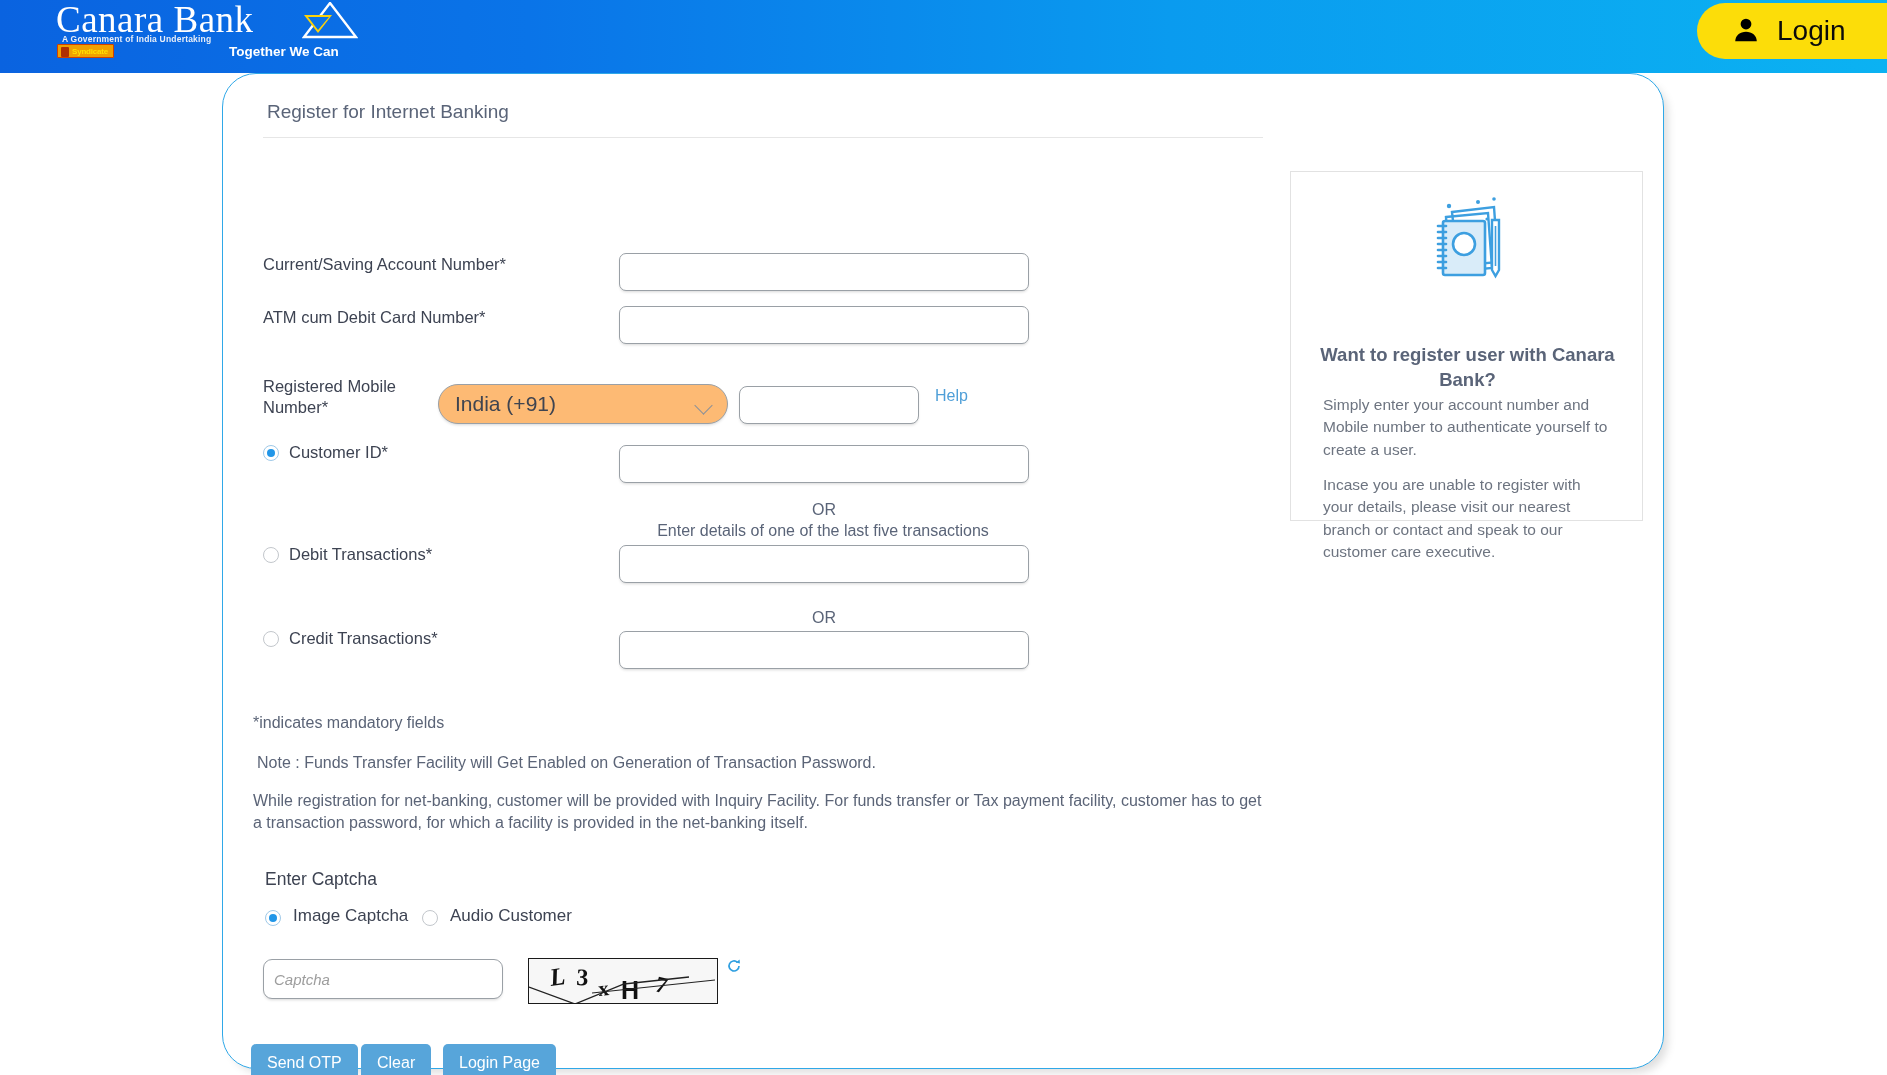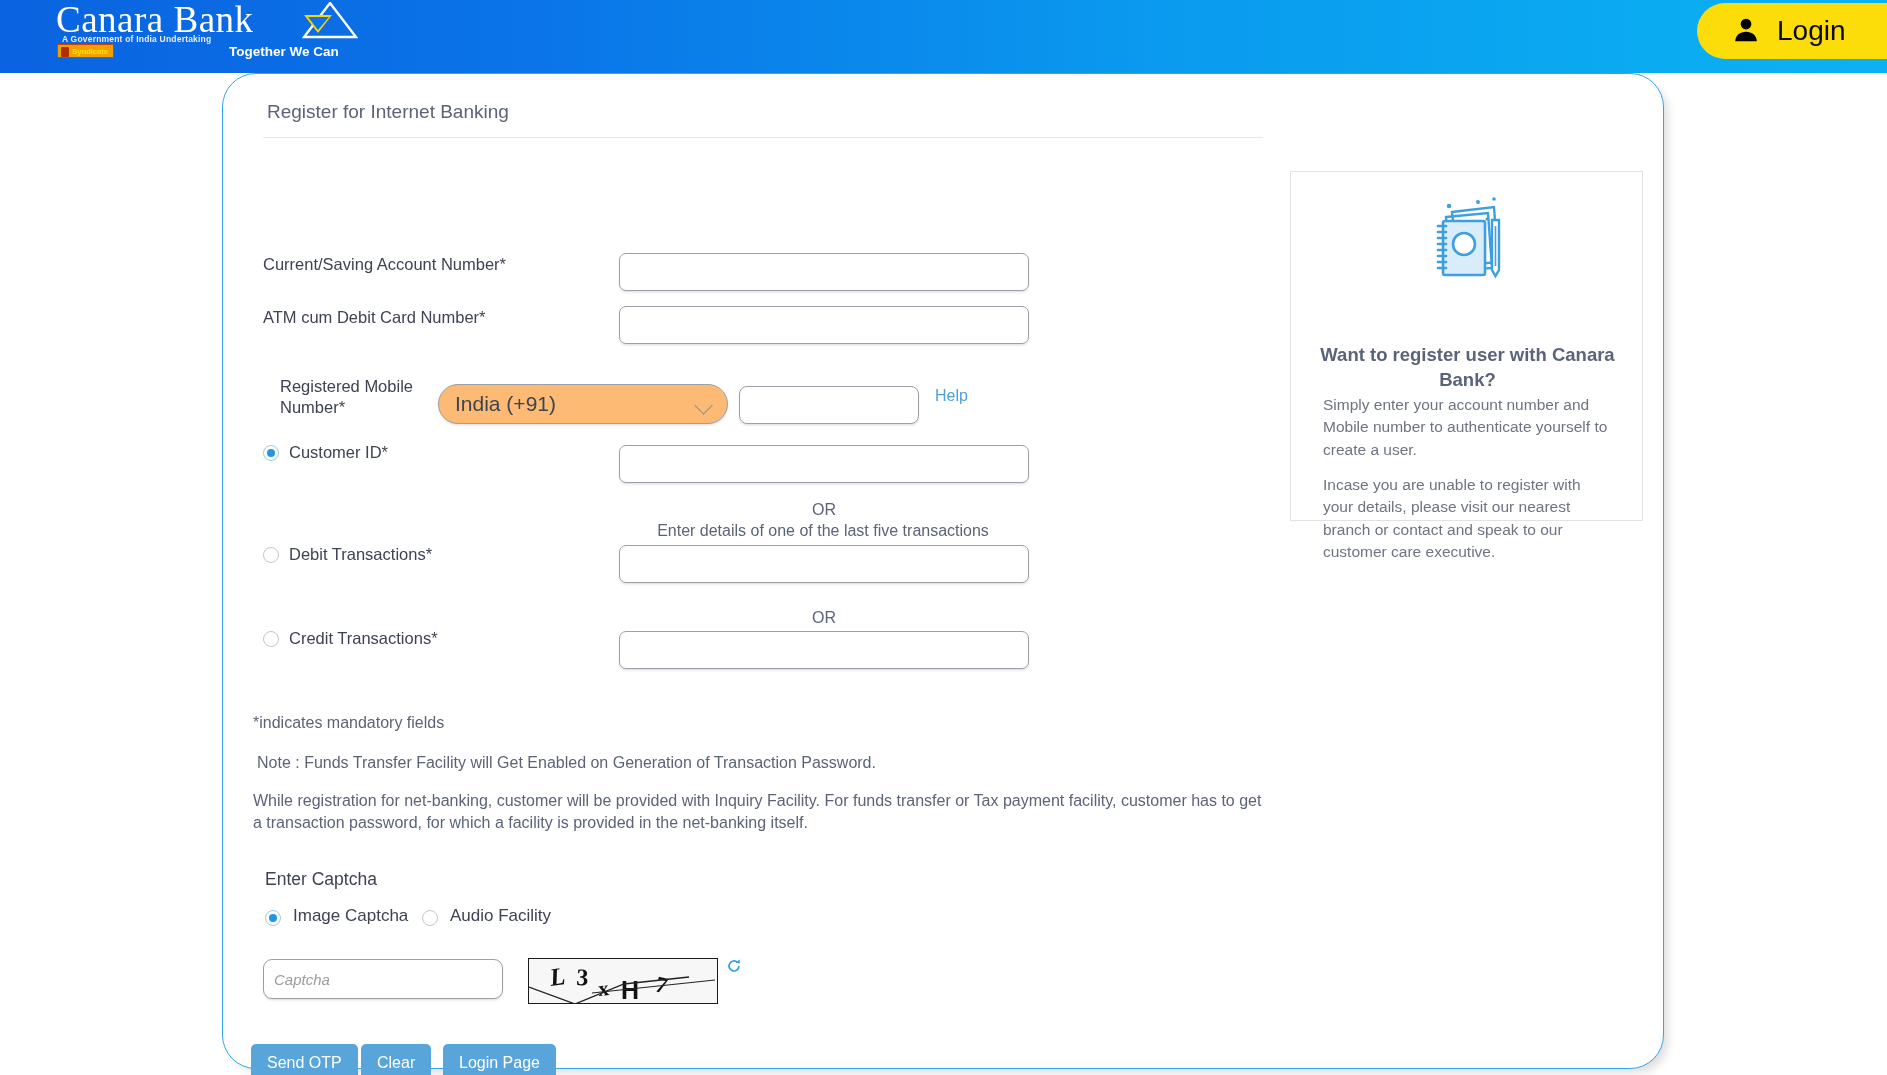--- a/index.html
+++ b/index.html
@@ -327,21 +327,21 @@
 
     <div class="form-title">Register for Internet Banking</div>
     <div class="title-rule"></div>
 
     <div class="field-label" style="left:40px; top:180px;">Current/Saving Account Number*</div>
     <input class="txt-input" style="left: 396px; top: 179px; width: 410px;" placeholder="">
 
     <div class="field-label" style="left:40px; top:233px;">ATM cum Debit Card Number*</div>
     <input class="txt-input" style="left: 396px; top: 232px; width: 410px;" placeholder="">
 
-    <div class="field-label" style="left:57px; top:302px; width:200px;">Registered Mobile Number*</div>
+    <div class="field-label" style="left:40px; top:302px; width:200px;">Registered Mobile Number*</div>
     <div class="sel-wrap" style="left:215px; top:310px; width:290px;">
       <div class="sel-box">
         <span>India (+91)</span>
       </div>
       <span class="chev"></span>
     </div>
     <input class="txt-input" style="left: 516px; top: 312px; width: 180px; border-radius: 8px;" placeholder="">
     <a class="help-link" style="left:712px; top:313px;">Help</a>
 
     <span class="radio checked" style="left:40px; top:371px;"></span>
@@ -364,21 +364,21 @@
     <div class="note-text" style="left:30px; top:638px;">*indicates mandatory fields</div>
     <div class="note-text" style="left:34px; top:678px;">Note : Funds Transfer Facility will Get Enabled on Generation of Transaction Password.</div>
     <div class="note-text" style="left:30px; top:716px; width:1012px;">While registration for net-banking, customer will be provided with Inquiry Facility. For funds transfer or Tax payment facility, customer has to get a transaction password, for which a facility is provided in the net-banking itself.</div>
 
     <div class="captcha-head" style="left:42px; top:795px;">Enter Captcha</div>
 
     <span class="radio checked" style="left:42px; top:836px;"></span>
     <div class="captcha-opt-label" style="left:70px; top:832px;">Image Captcha</div>
 
     <span class="radio" style="left:199px; top:836px;"></span>
-    <div class="captcha-opt-label" style="left:227px; top:832px;">Audio Facility</div>
+    <div class="captcha-opt-label" style="left:227px; top:832px;">Audio Customer</div>
 
     <input class="txt-input" style="left: 40px; top: 885px; width: 240px; height: 40px; border-radius: 9px;" placeholder="Captcha">
 
     <div class="captcha-img" style="left:305px; top:884px;">
       <svg width="190" height="46" viewBox="0 0 190 46">
         <rect width="190" height="46" fill="#f7f7f7"></rect>
         <text x="22" y="27" font-family="'Liberation Serif', serif" font-size="25" font-weight="700" font-style="italic" fill="#111" transform="rotate(-8 22 27)">L</text>
         <text x="47" y="26" font-family="'Liberation Serif', serif" font-size="24" font-weight="700" fill="#111" transform="rotate(3 47 26)">3</text>
         <text x="70" y="37" font-family="'Liberation Serif', serif" font-size="21" font-weight="700" fill="#111" transform="rotate(-6 70 37)">x</text>
         <text x="92" y="40" font-family="'Liberation Sans', sans-serif" font-size="25" font-weight="700" fill="#111">H</text>

